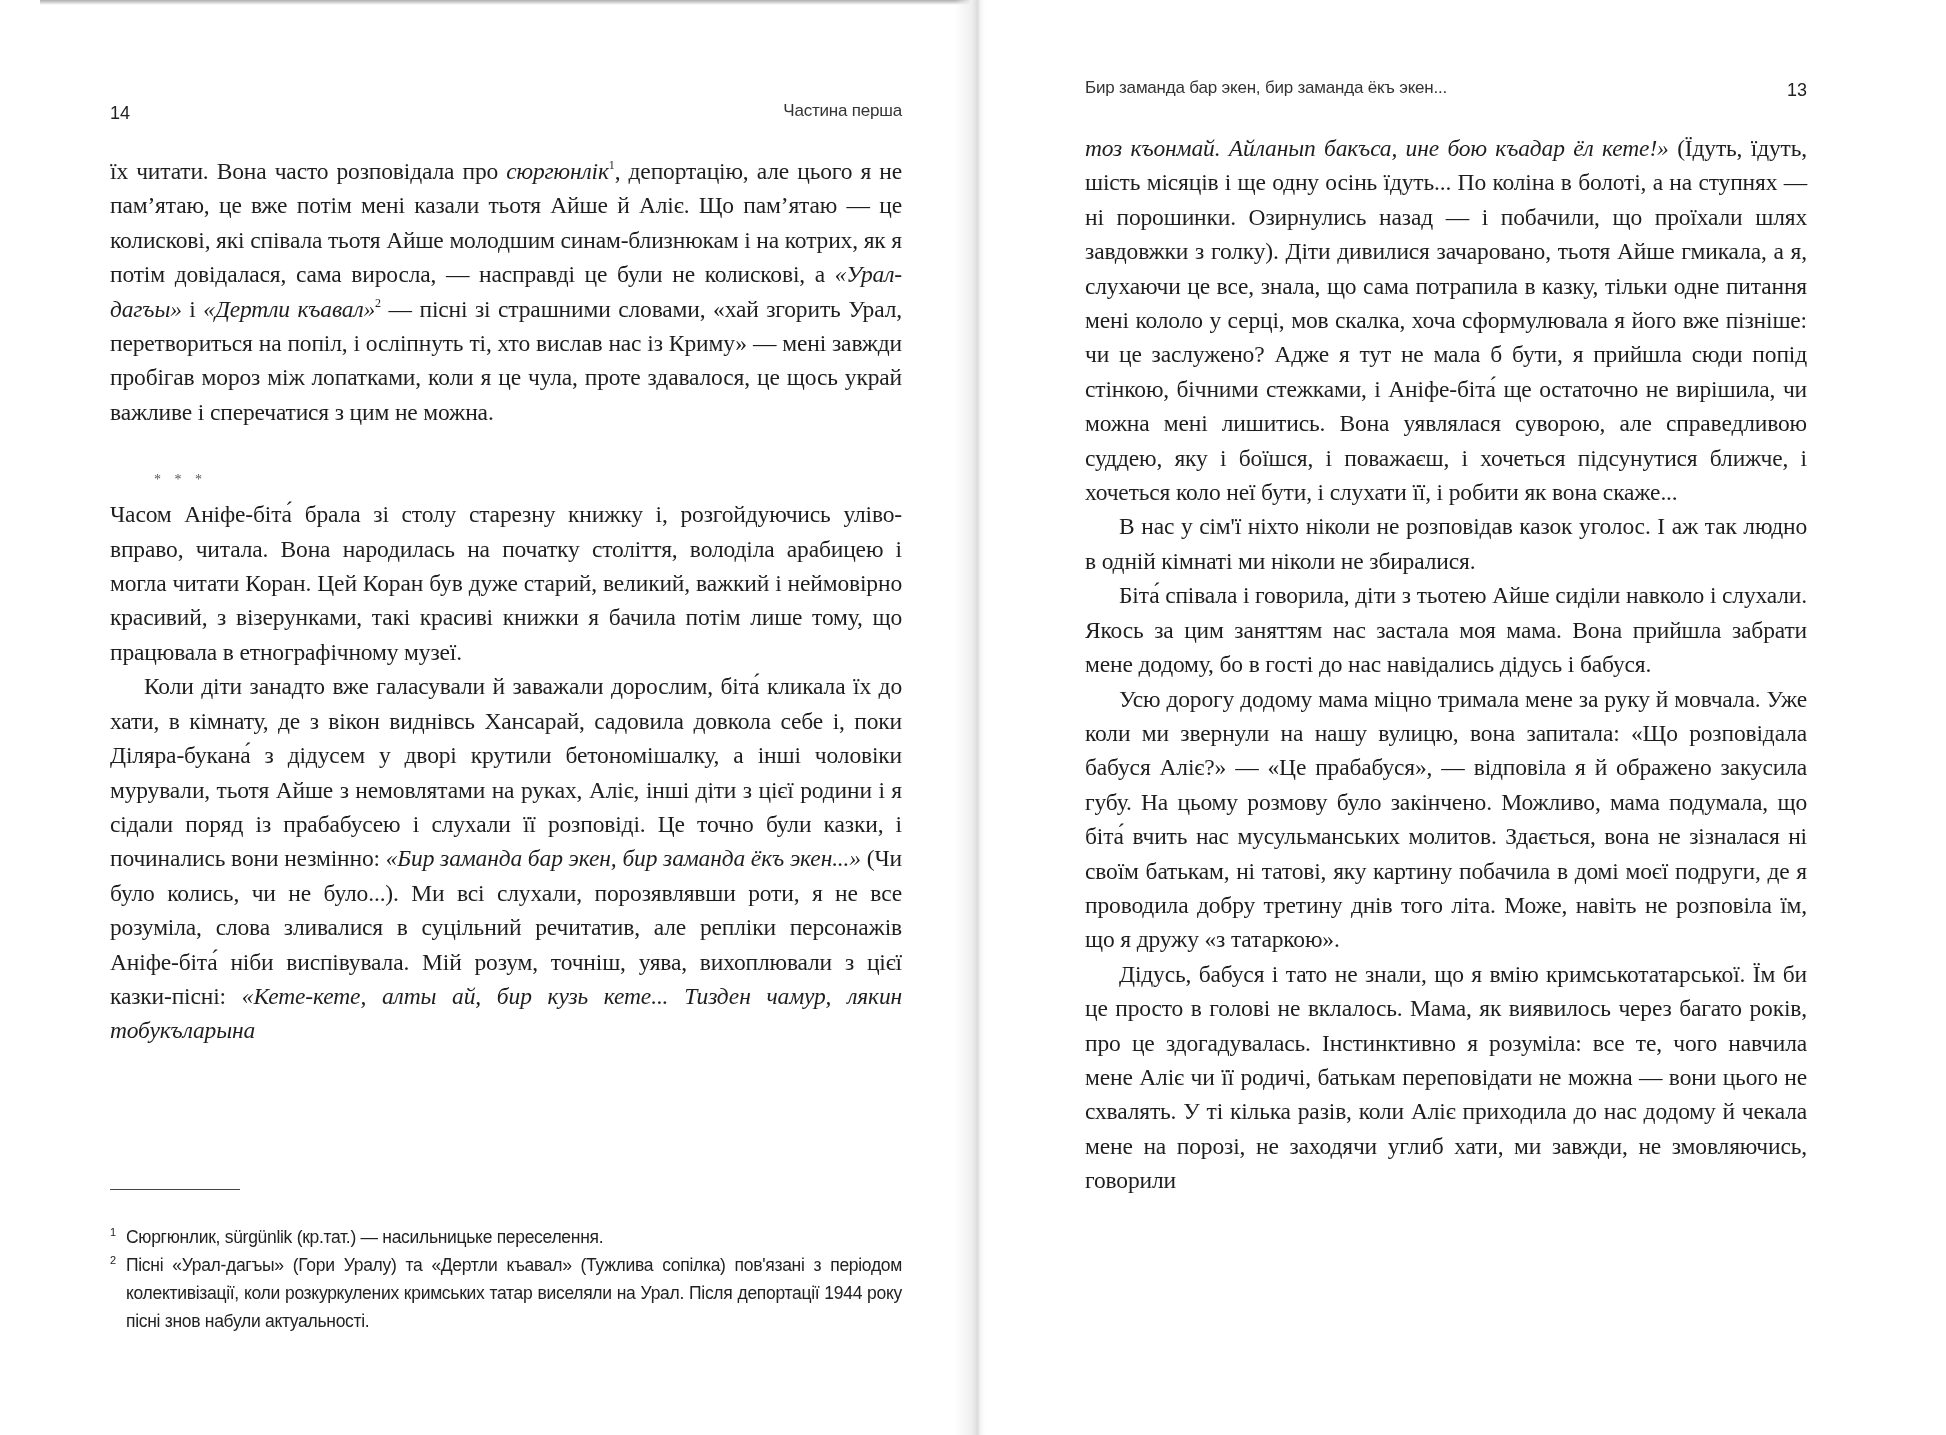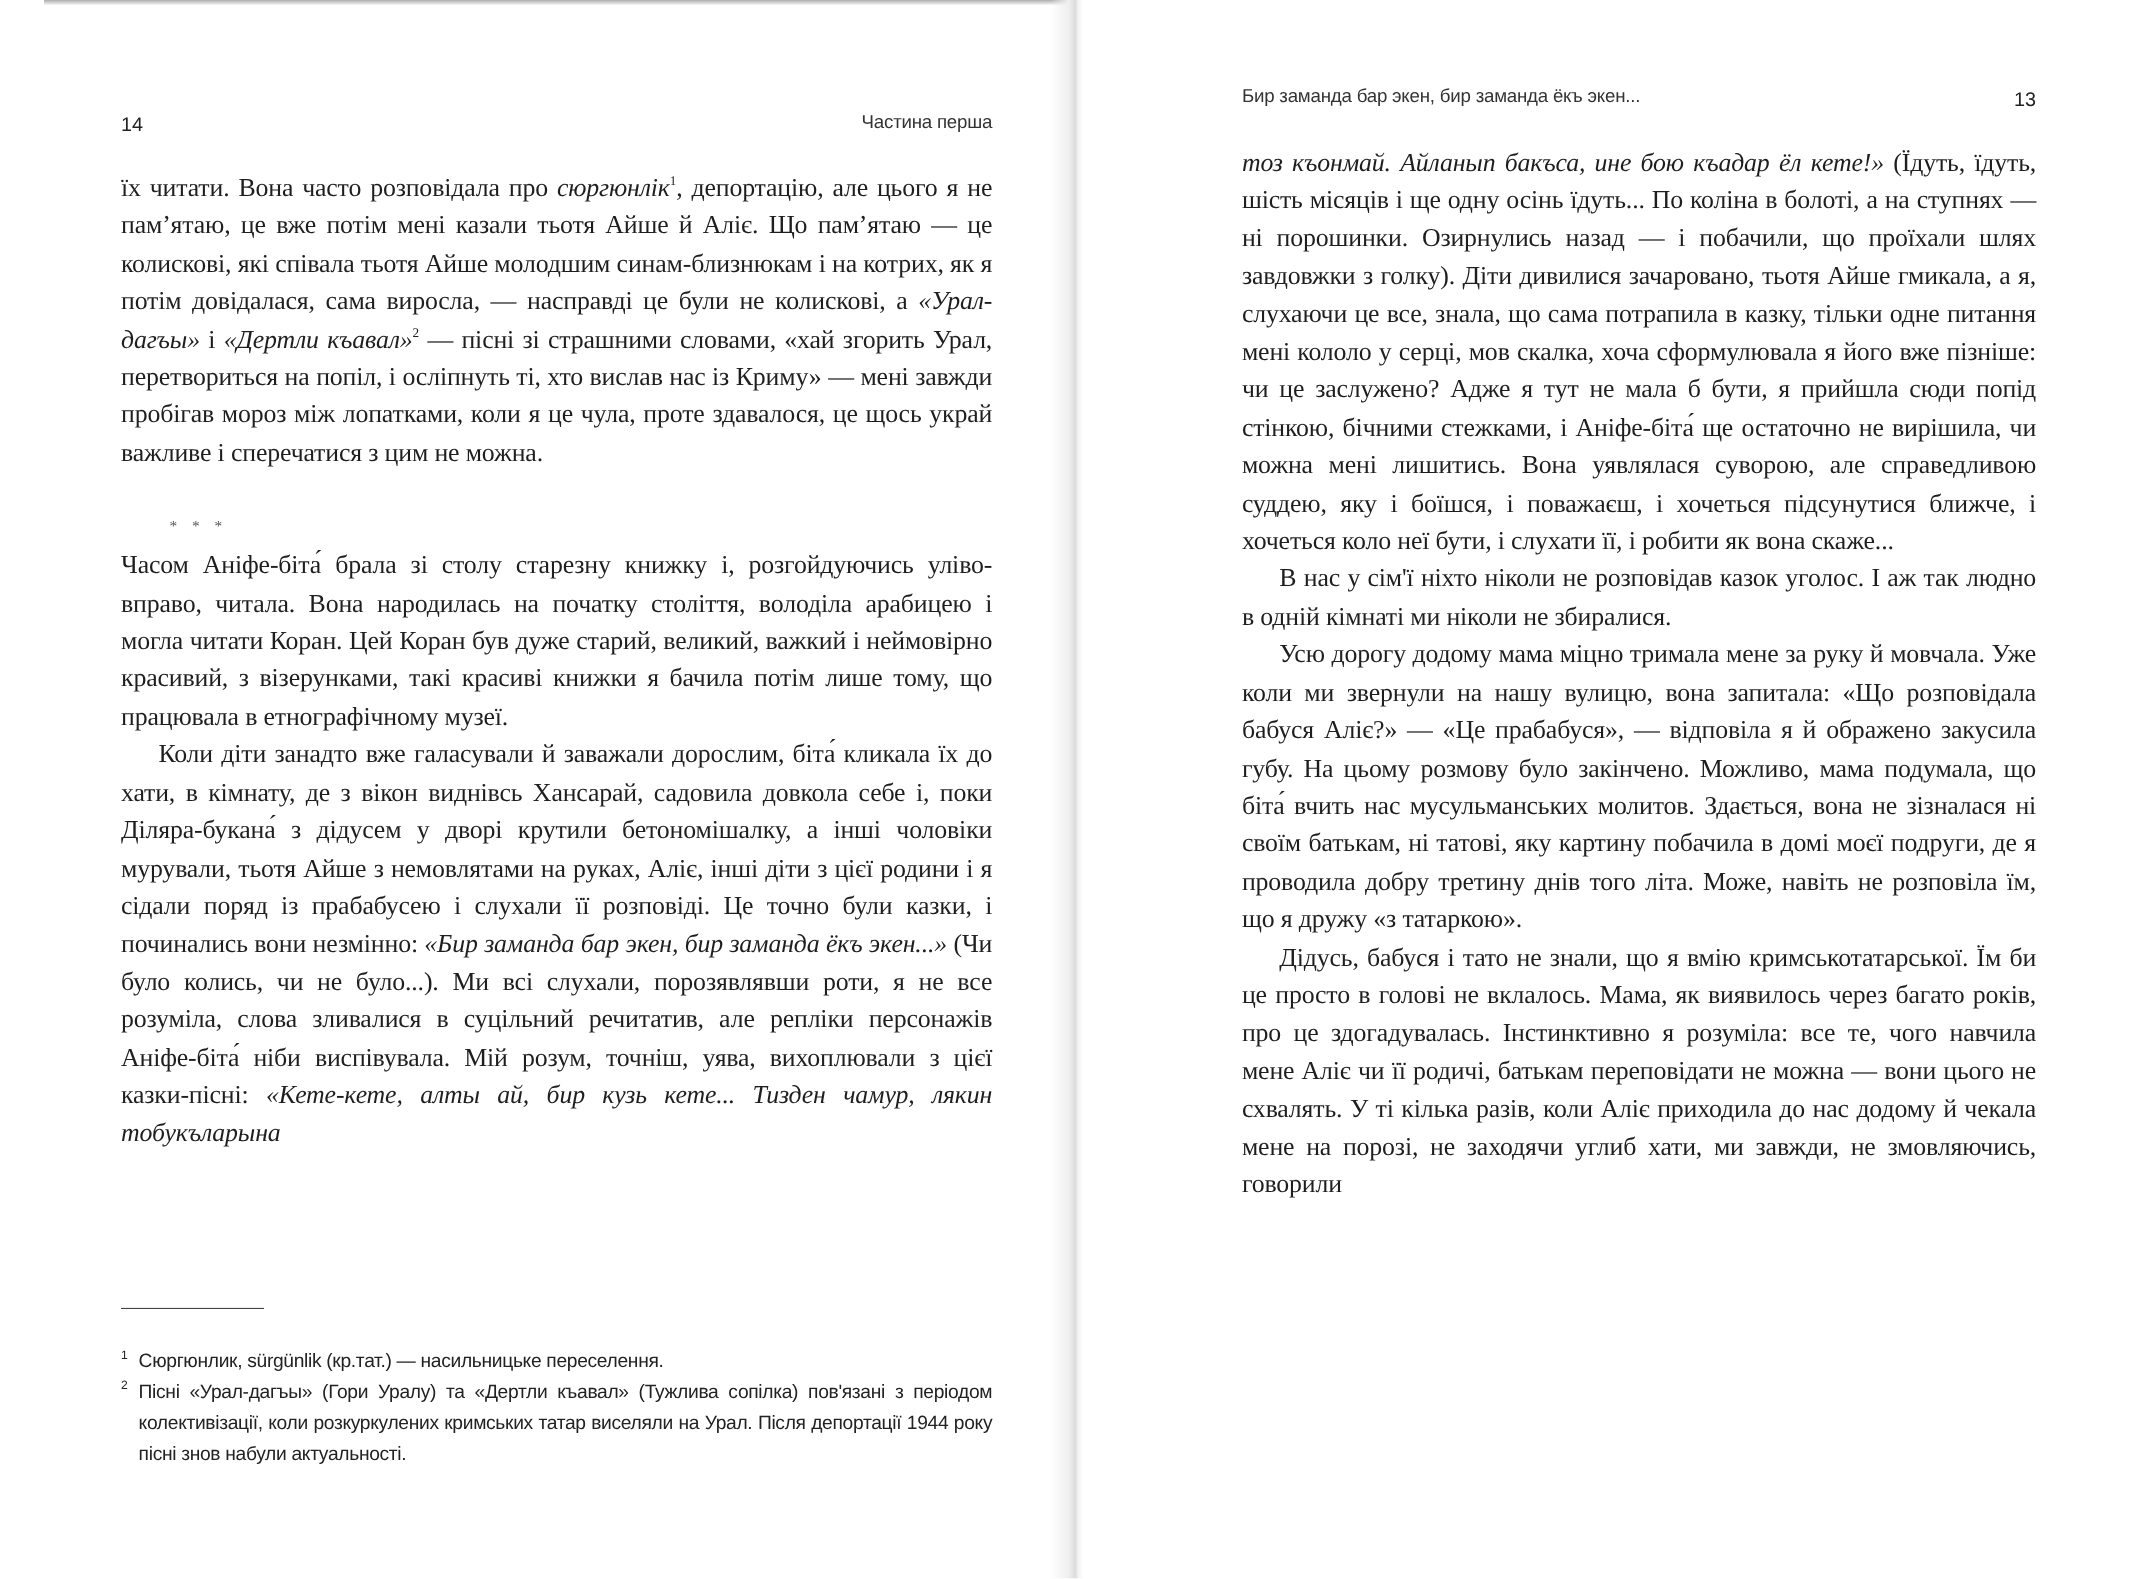--- a/index.html
+++ b/index.html
@@ -15,21 +15,21 @@
     position: absolute; left: 40px; top: 0; width: 930px; height: 5px;
     background: linear-gradient(to bottom, #6a6a6a, rgba(255,255,255,0));
     opacity: 0.55;
   }
   .gutter {
     position: absolute; left: 955px; top: 0; width: 30px; height: 1435px;
     background: linear-gradient(to right, rgba(255,255,255,0) 0%, #efefef 55%, #dcdcdc 75%, #f4f4f4 85%, rgba(255,255,255,0) 100%);
   }
   .page { position: absolute; top: 0; height: 1435px; }
   .page-left  { left: 110px;  width: 792px; margin-top: 23px; }
-  .page-right { left: 1085px; width: 722px; margin-left: 44px; }
+  .page-right { left: 1085px; width: 722px; }
 
   .running-head {
     position: absolute; top: 76px; left: 0; right: 0; height: 30px;
     font-size: 19px;
   }
   .folio { position: absolute; top: 4px; font-family: "Liberation Sans", "DejaVu Sans", sans-serif; font-size: 18px; color: #222; }
   .head-title { position: absolute; top: 2px; font-family: "Liberation Sans", "DejaVu Sans", sans-serif; font-size: 17px; color: #333; letter-spacing: -0.2px; }
   .page-left .folio { left: 0; }
   .page-left .head-title { right: 0; }
   .page-right .folio { right: 0; }
@@ -104,17 +104,18 @@
 
   <div class="page page-right">
     <div class="running-head">
       <span class="head-title">Бир заманда бар экен, бир заманда ёкъ экен...</span>
       <span class="folio">13</span>
     </div>
 
     <div class="body-text">
       <p><em>тоз къонмай. Айланып бакъса, ине бою къадар ёл кете!»</em><span> (Їдуть, їдуть, шість місяців і ще одну осінь їдуть... По коліна в болоті, а на ступнях — ні порошинки. Озирнулись назад — і побачили, що проїхали шлях завдовжки з голку). Діти дивилися зачаровано, тьотя Айше гмикала, а я, слухаючи це все, знала, що сама потрапила в казку, тільки одне питання мені кололо у серці, мов скалка, хоча сформулювала я його вже пізніше: чи це заслужено? Адже я тут не мала б бути, я прийшла сюди попід стінкою, бічними стежками, і Аніфе-біта́ ще остаточно не вирішила, чи можна мені лишитись. Вона уявлялася суворою, але справедливою суддею, яку і боїшся, і поважаєш, і хочеться підсунутися ближче, і хочеться коло неї бути, і слухати її, і робити як вона скаже...</span></p>
       <p class="indent">В нас у сім'ї ніхто ніколи не розповідав казок уголос. І аж так людно в одній кімнаті ми ніколи не збиралися.</p>
+      <p class="indent">Біта́ співала і говорила, діти з тьотею Айше сиділи навколо і слухали. Якось за цим заняттям нас застала моя мама. Вона прийшла забрати мене додому, бо в гості до нас навідались дідусь і бабуся.</p>
       <p class="indent">Усю дорогу додому мама міцно тримала мене за руку й мовчала. Уже коли ми звернули на нашу вулицю, вона запитала: «Що розповідала бабуся Аліє?» — «Це прабабуся», — відповіла я й ображено закусила губу. На цьому розмову було закінчено. Можливо, мама подумала, що біта́ вчить нас мусульманських молитов. Здається, вона не зізналася ні своїм батькам, ні татові, яку картину побачила в домі моєї подруги, де я проводила добру третину днів того літа. Може, навіть не розповіла їм, що я дружу «з татаркою».</p>
       <p class="indent tail">Дідусь, бабуся і тато не знали, що я вмію кримськотатарської. Їм би це просто в голові не вклалось. Мама, як виявилось через багато років, про це здогадувалась. Інстинктивно я розуміла: все те, чого навчила мене Аліє чи її родичі, батькам переповідати не можна — вони цього не схвалять. У ті кілька разів, коли Аліє приходила до нас додому й чекала мене на порозі, не заходячи углиб хати, ми завжди, не змовляючись, говорили</p>
     </div>
   </div>
 </div>
 
 </body></html>

